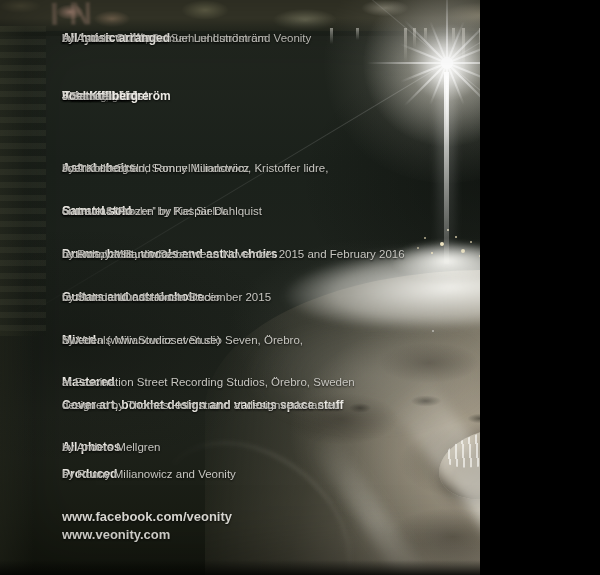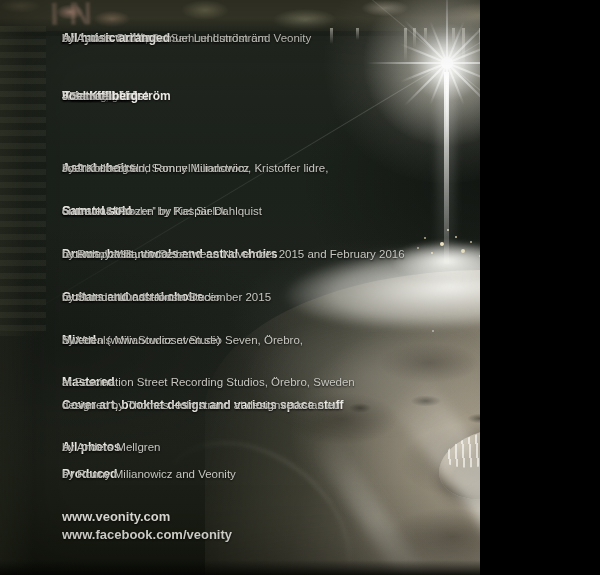--- a/index.html
+++ b/index.html
@@ -324,20 +324,20 @@
   </div>
 
   <div class="credits-block" style="top:468px">
     <div class="cl">
         <b>Produced</b>
         <span> by Ronny Milianowicz and Veonity</span>
       </div>
   </div>
 
   <div class="links-block">
+    <div class="cl">www.facebook.com/veonity</div>
     <div class="cl">www.veonity.com</div>
-    <div class="cl">www.facebook.com/veonity</div>
   </div>
 
   <div class="bottom-edge"></div>
   <div class="right-edge"></div>
   <div class="vignette"></div>
 </div>
 
 </body></html>

